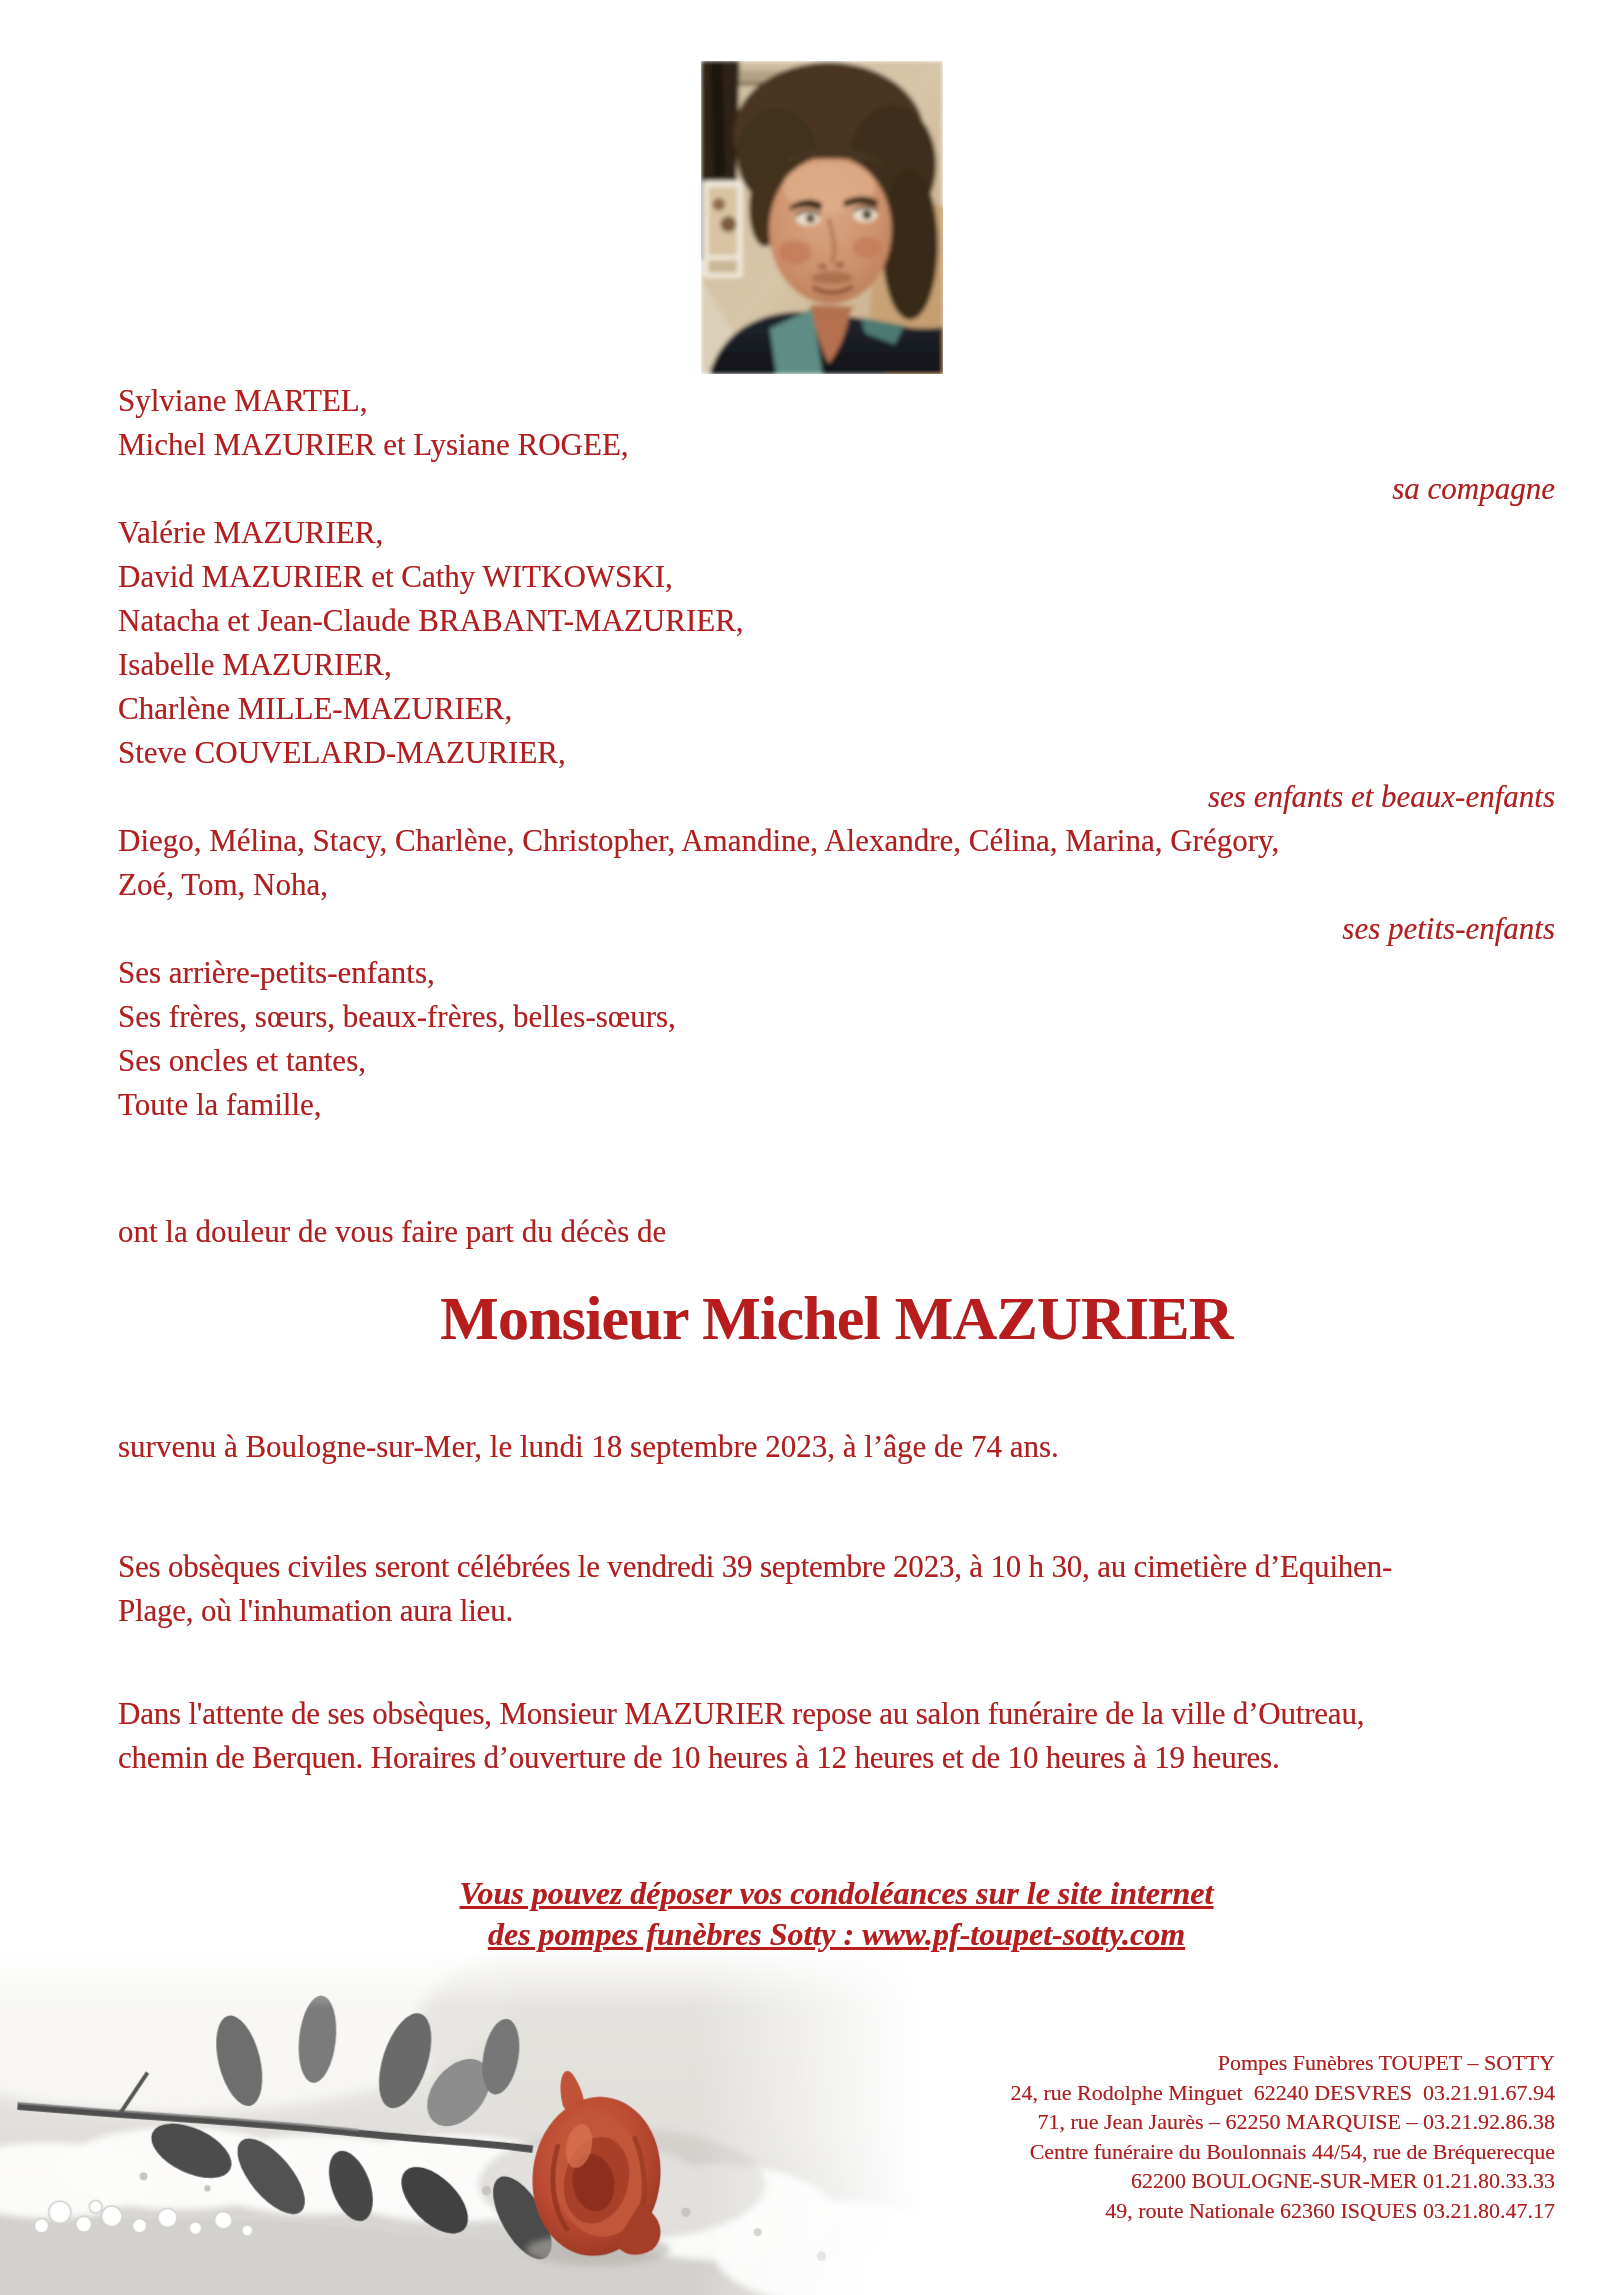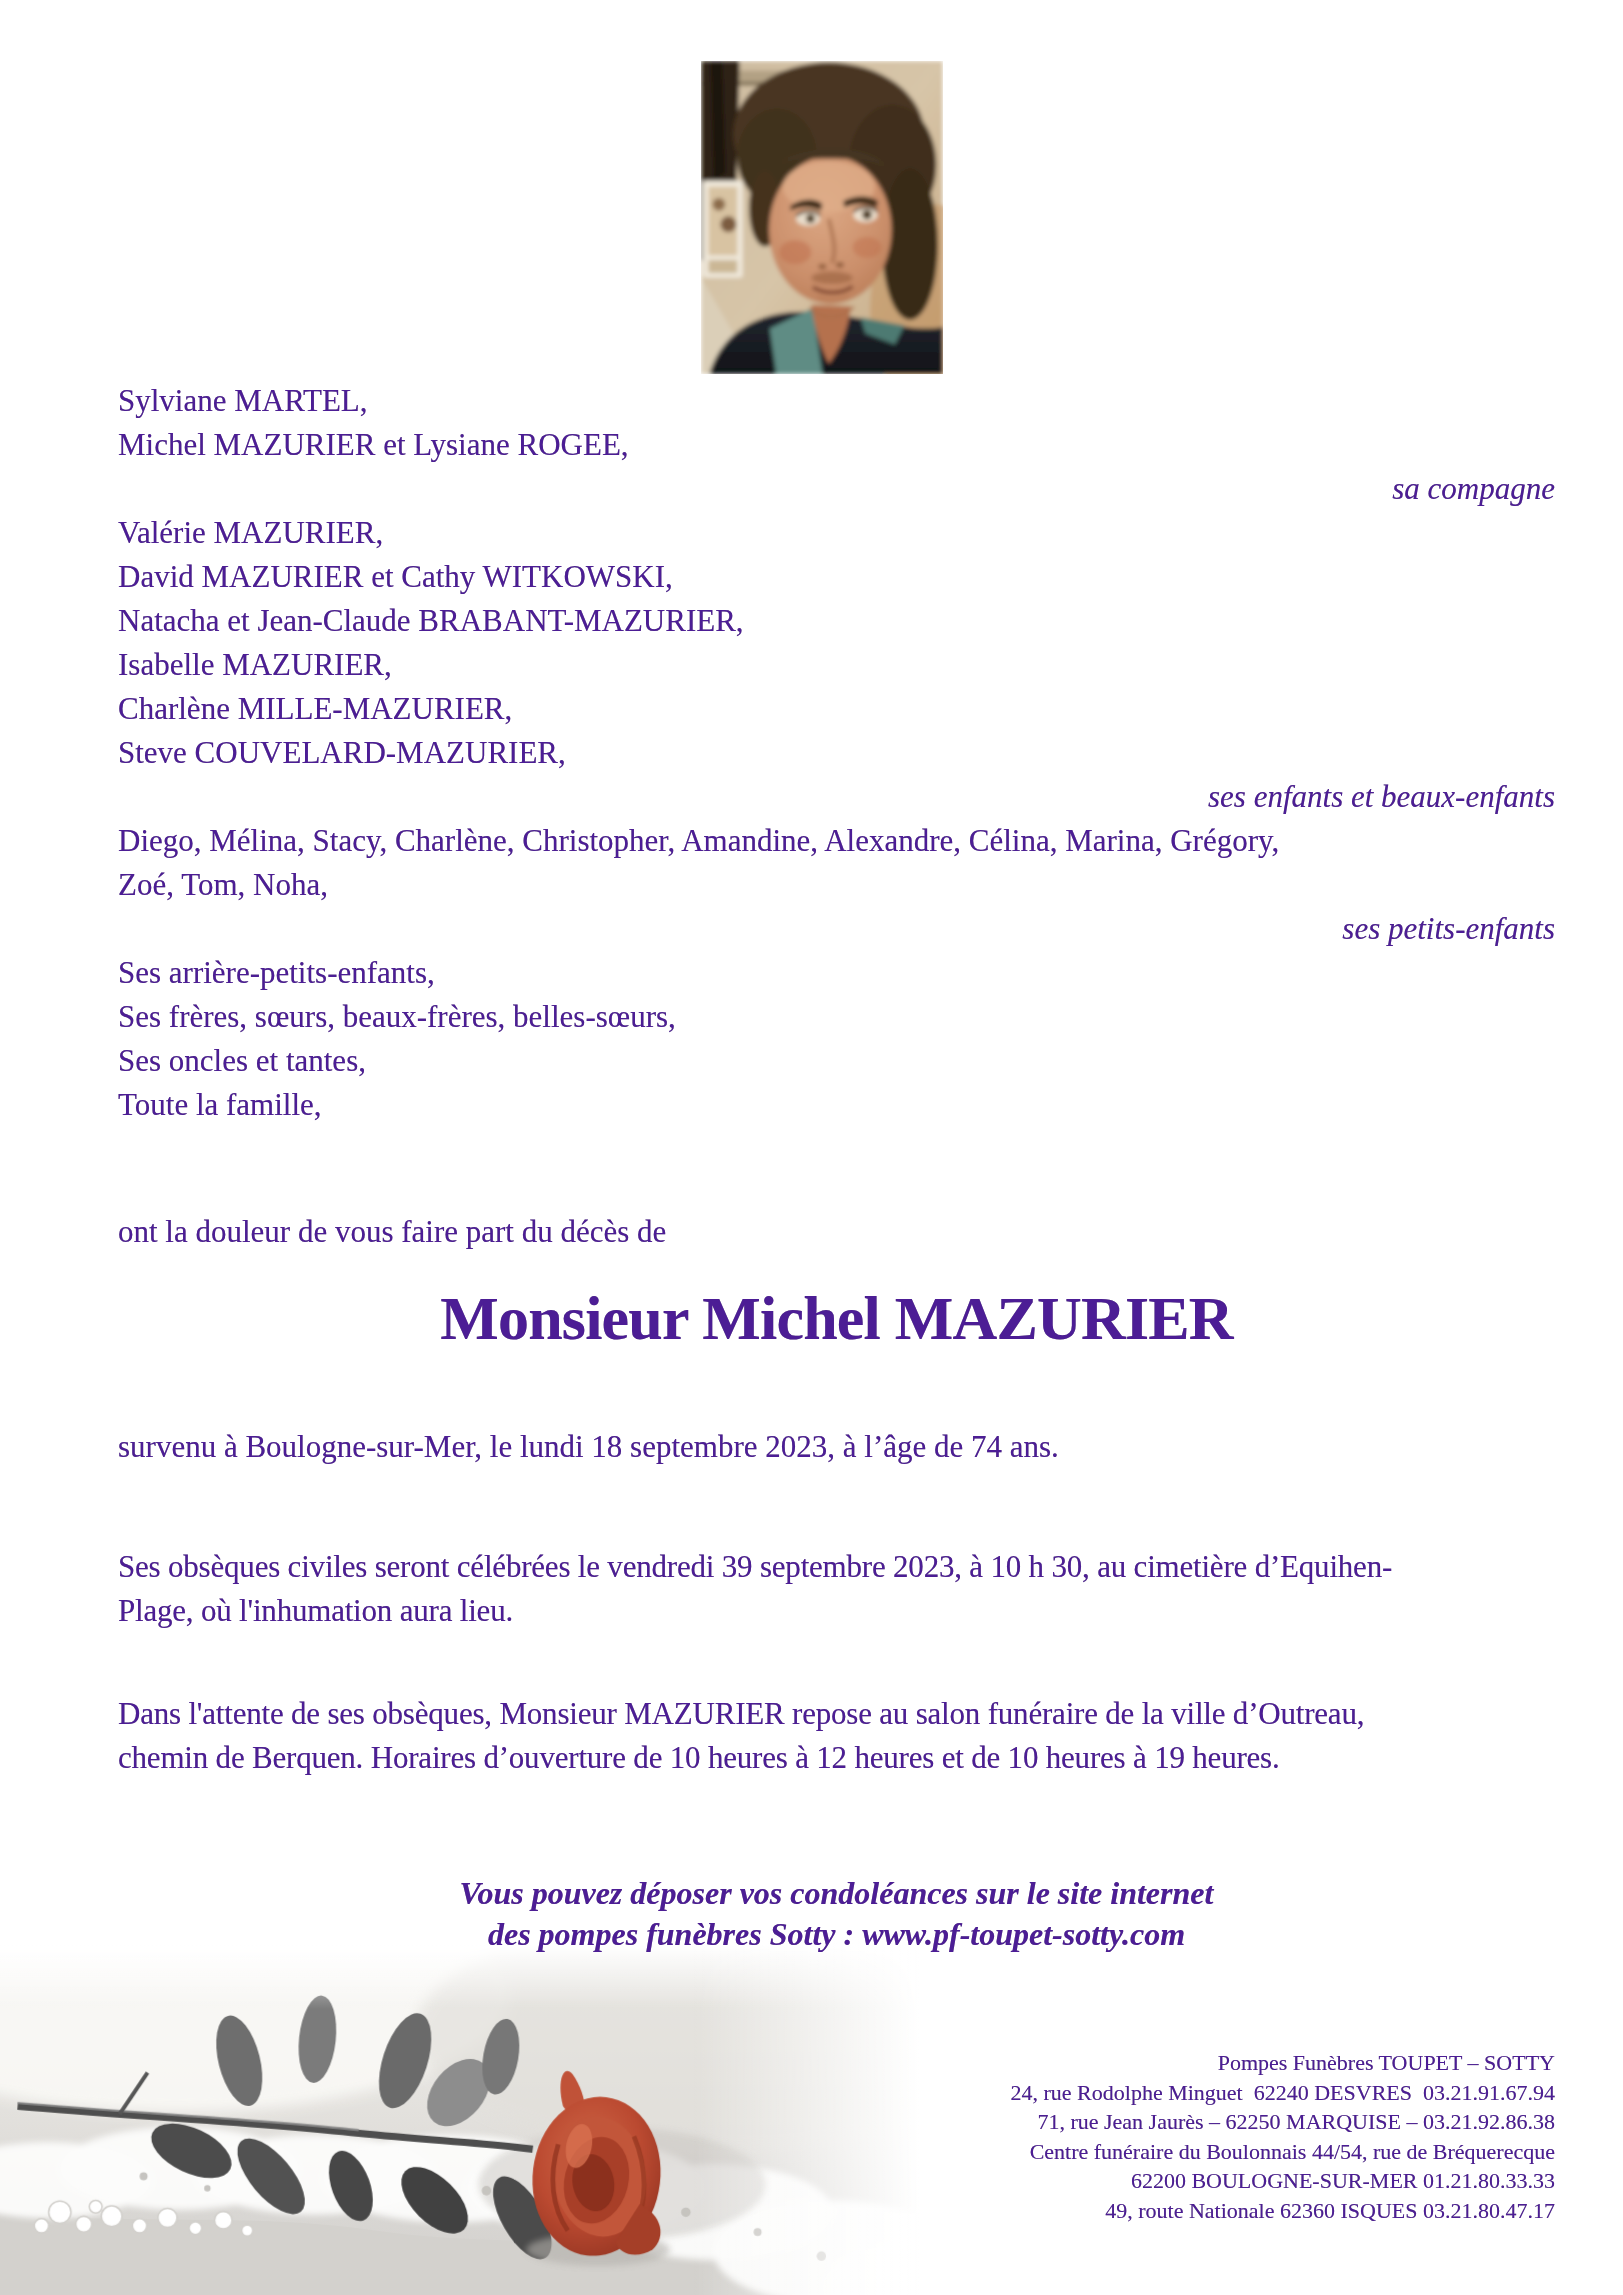--- a/index.html
+++ b/index.html
@@ -1,33 +1,33 @@
 <!DOCTYPE html>
 <html style="font-size:12.8px"><head>
 <meta charset="utf-8">
 <style>
   html,body{margin:0;padding:0;background:#888;}
   .page{
     position:relative;width:1624px;height:2295px;background:#ffffff;
-    font-family:"Liberation Serif","DejaVu Serif",serif;color:#4c1d95;
+    font-family:"Liberation Serif","DejaVu Serif",serif;color:#b91c1c;
     overflow:hidden;text-shadow:0 0 0.4px rgba(30,30,30,.45);
   }
   .line{white-space:pre;}
   .right{text-align:right;}
   .italic{font-style:italic;}
   .family{position:absolute;left:118px;right:69px;top:379px;font-size:31px;line-height:44px;z-index:2;}
   .intro{position:absolute;left:118px;top:1205px;font-size:31px;z-index:2;margin-top:9px;}
   .title{position:absolute;left:118px;right:69px;top:1287px;margin:0;text-align:center;
          font-size:62px;font-weight:bold;letter-spacing:-0.8px;line-height:1;z-index:2;}
   .death-line{position:absolute;left:118px;top:1429px;font-size:31px;z-index:2;}
   .para{position:absolute;left:118px;font-size:31px;line-height:44px;letter-spacing:-0.2px;z-index:2;}
   .obseques{top:1545px;}
   .visitation{top:1692px;}
   .condolences{position:absolute;left:118px;right:69px;top:1873px;text-align:center;
-               font-size:32px;font-weight:bold;font-style:italic;line-height:41px;z-index:3;}
+               font-size:32px;font-weight:bold;font-style:italic;line-height:41px;z-index:3;text-decoration:underline;}
   .footer{position:absolute;right:69px;top:2048px;font-size:22px;line-height:29.5px;text-align:right;z-index:3;}
   .footer .line{white-space:pre;}
   .portrait{position:absolute;left:701px;top:61px;width:242px;height:313px;z-index:1;}
   .beach{position:absolute;left:0;top:1937px;width:941px;height:359px;z-index:0;}
   .beach svg{display:block;}
   .beach-fade-top{position:absolute;left:0;top:0;width:100%;height:72px;
     background:linear-gradient(#ffffff 10%,rgba(255,255,255,0));}
   .beach-fade-right{position:absolute;right:0;top:0;width:247px;height:100%;
     background:linear-gradient(to left,#ffffff 8%,rgba(255,255,255,0));}
 </style>

